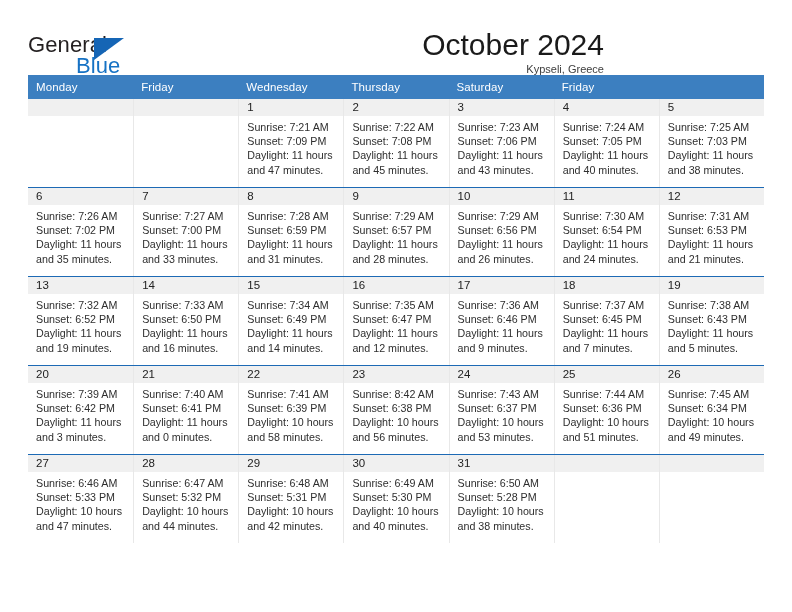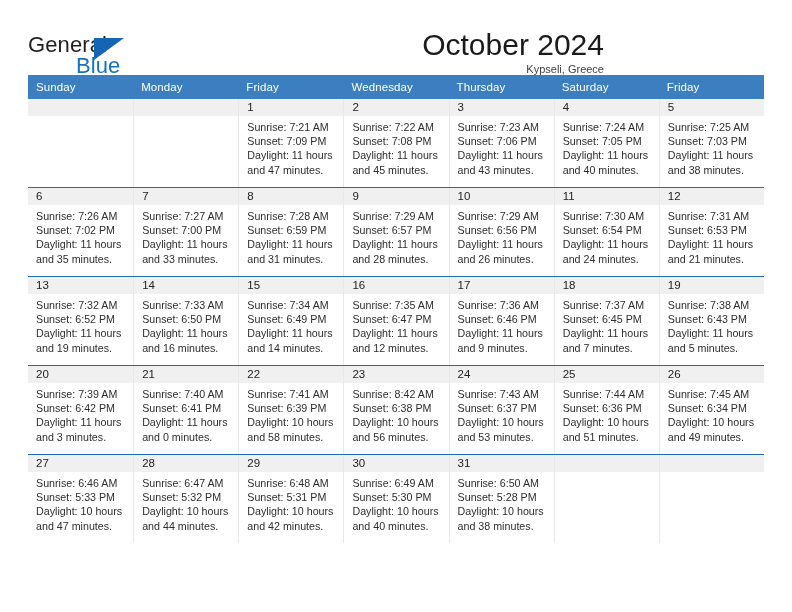--- a/index.html
+++ b/index.html
@@ -74,21 +74,20 @@
       <span class="logo-blue">Blue</span>
     </div>
     <div class="titlewrap">
       <div class="cal-title">October 2024</div>
       <div class="cal-sub">Kypseli, Greece</div>
     </div>
   </div>
 
   <div class="calendar">
     <div class="weekhead">
-      <div class="wd">Sunday</div>
       <div class="wd">Monday</div>
       <div class="wd">Friday</div>
       <div class="wd">Wednesday</div>
       <div class="wd">Thursday</div>
       <div class="wd">Saturday</div>
       <div class="wd">Friday</div>
     </div>
     <div id="weeks-root">
         <div class="week">
           <div class="cell empty">

